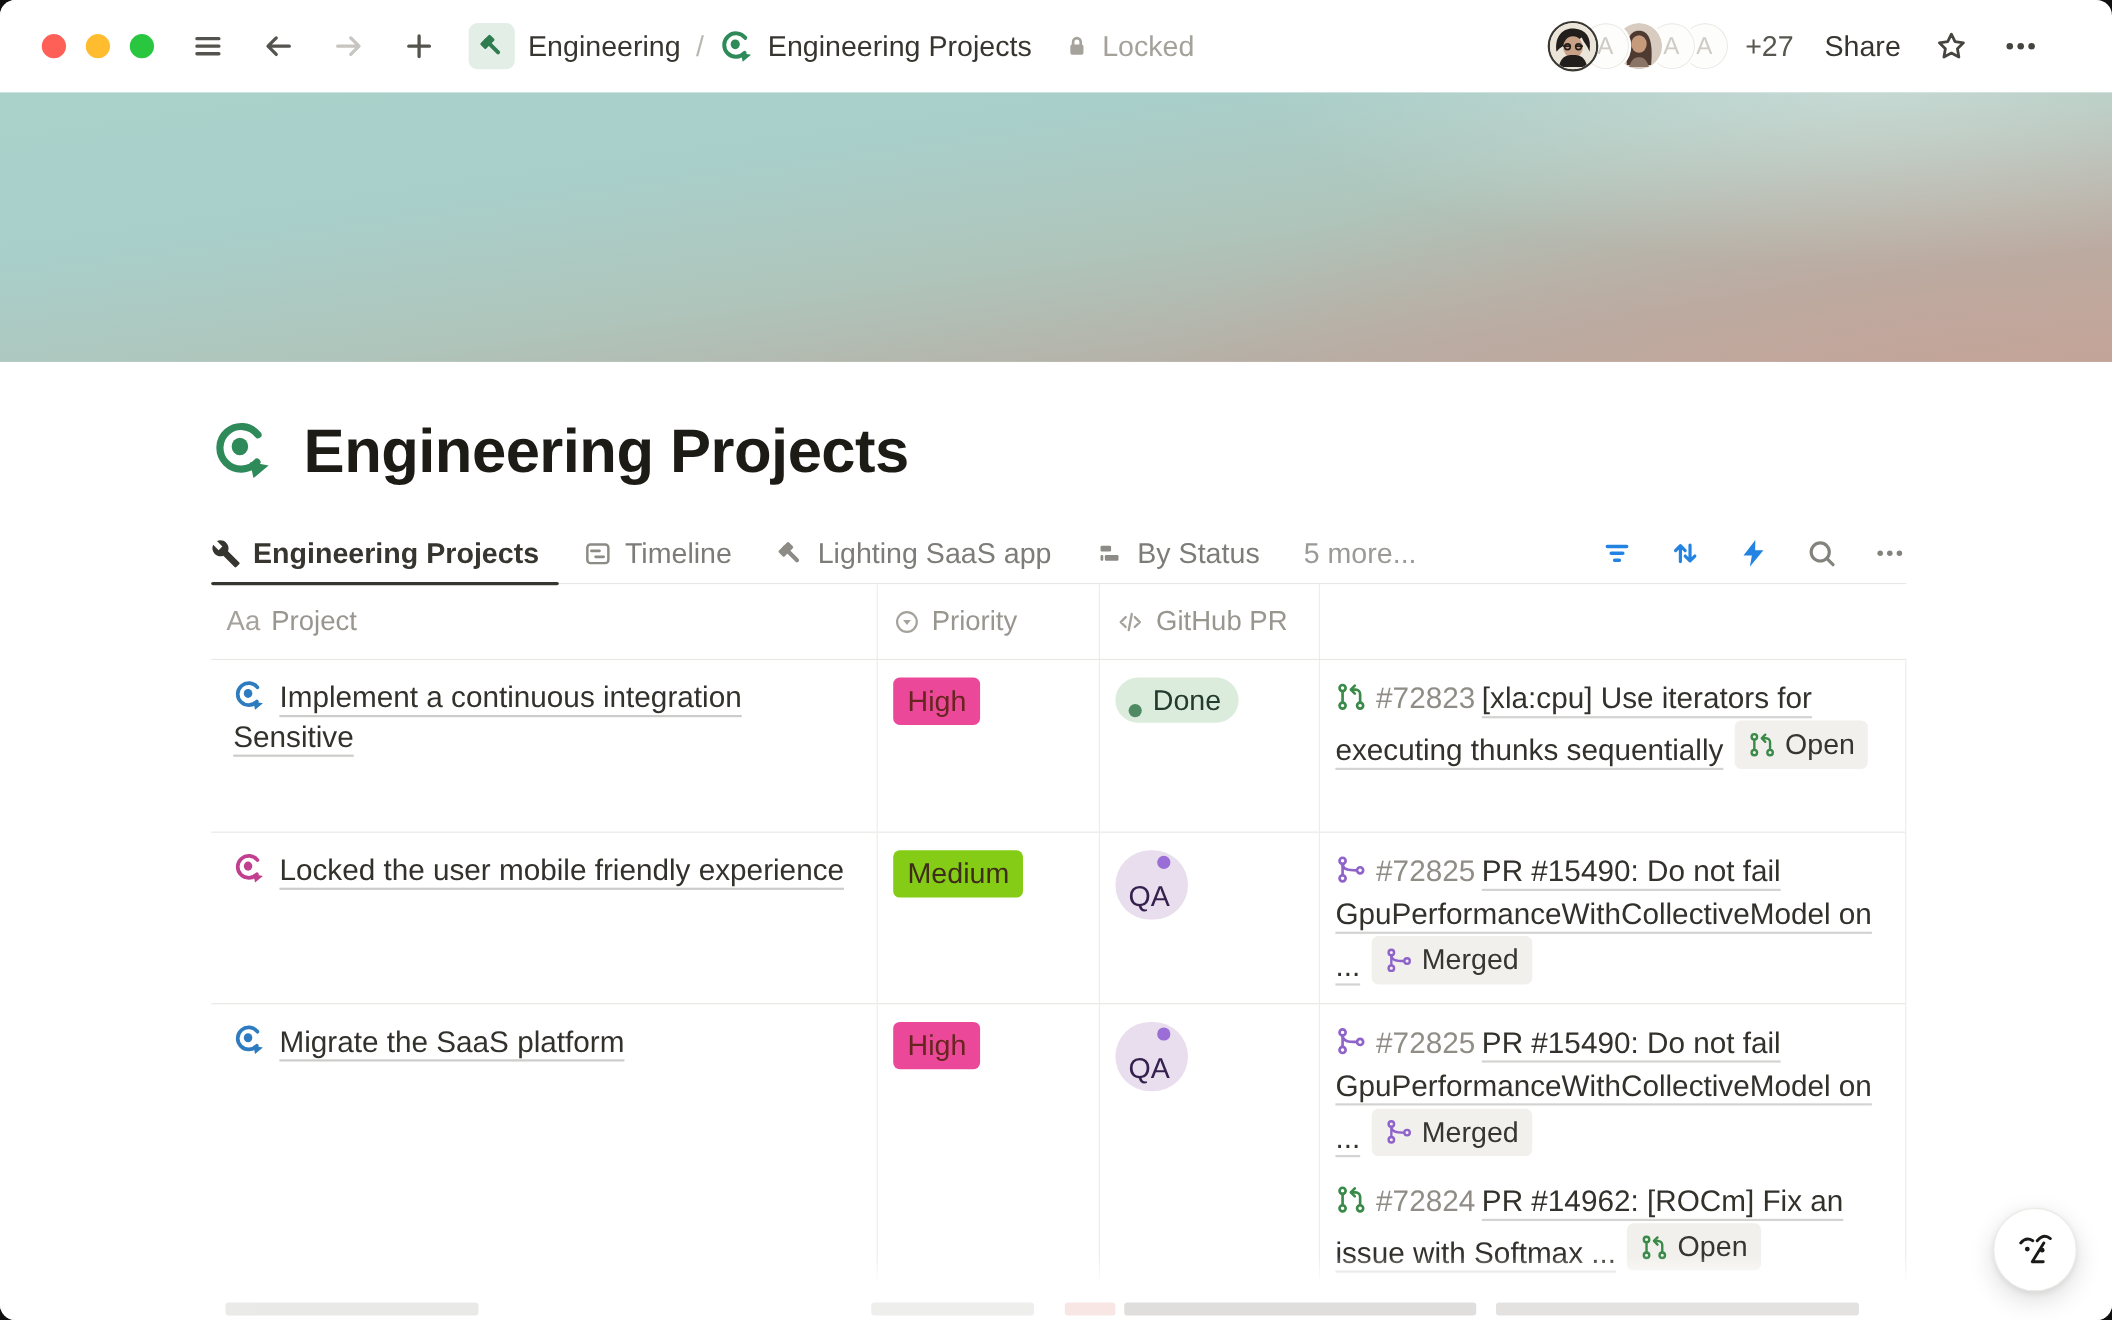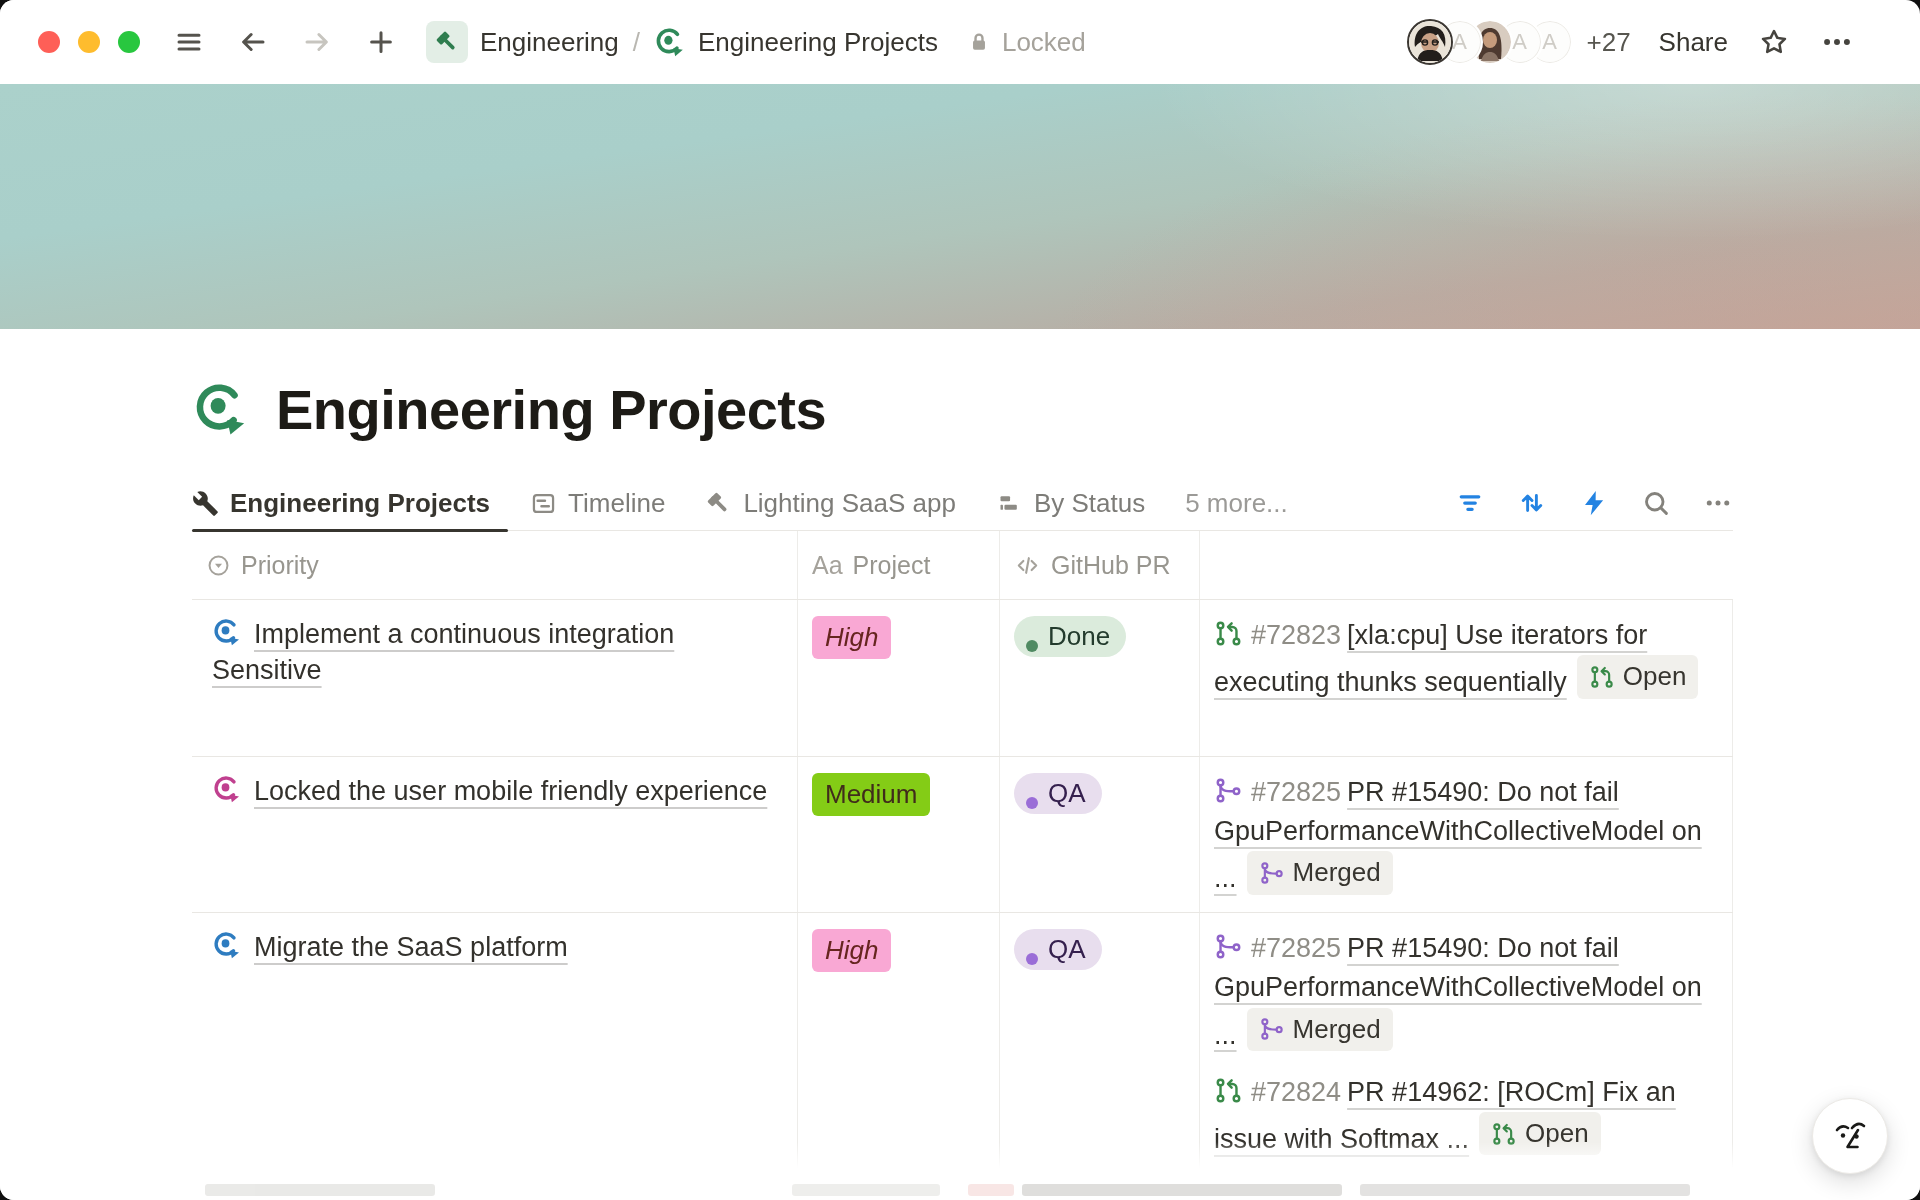--- a/index.html
+++ b/index.html
@@ -55,27 +55,27 @@
   .td{padding:16px 14px 14px 14px;border-right:1px solid #EDECE9;box-sizing:border-box;}
   .td:last-child{border-right:1px solid #EDECE9;}
   .row-1{min-height:156px;}
   .row-2{min-height:151px;}
   .row-3{min-height:231px;border-bottom:none;}
   .td-project{display:block;padding-left:20px;}
   .proj-line{font-size:27px;line-height:1.35;color:#33312C;font-weight:500;max-width:560px;}
   .proj-icon{display:inline-block;vertical-align:-4px;margin-right:12px;}
   .proj-link{text-decoration:underline;text-decoration-color:rgba(55,53,47,0.25);text-decoration-thickness:2px;text-underline-offset:7px;cursor:pointer;}
   .badge{display:inline-block;font-size:26px;padding:5px 13px;border-radius:6px;line-height:1.25;cursor:pointer;}
-  .badge.high{background:#f9a8d4;color:#66251F;font-style:italic;}
+  .badge.high{background:#ec4899;color:#66251F;}
   .badge.medium{background:#84cc16;color:#402C1B;}
   .pill{display:inline-flex;align-items:flex-end;gap:10px;font-size:26px;padding:5px 16px 5px 12px;border-radius:999px;cursor:pointer;}
   .pill .dot{width:12px;height:12px;border-radius:50%;}
   .pill.done{background:#DBEBDC;color:#233B2D;}
   .pill.done .dot{background:#4F8A62;}
-  .pill.qa{background:#E8DEEE;color:#35204E;}
+  .pill.qa{background:#E8DEEE;color:#35204E;flex-direction:column;}
   .pill.qa .dot{background:#9A6DD7;}
 
   .pr-entry{font-size:27px;line-height:1.45;color:#33312C;max-width:507px;}
   .pr-entry+.pr-entry{margin-top:18px;}
   .pr-ico{display:inline-block;vertical-align:-4px;margin-right:8px;}
   .pr-number{color:#8F8D86;margin-right:6px;}
   .pr-link{text-decoration:underline;text-decoration-color:rgba(55,53,47,0.22);text-decoration-thickness:2px;text-underline-offset:7px;cursor:pointer;}
   .pr-state{display:inline-flex;align-items:center;gap:8px;background:#F1F0EC;border-radius:6px;padding:3px 12px;font-size:26px;color:#37352F;margin-left:10px;white-space:nowrap;cursor:pointer;vertical-align:1px;}
 
   
@@ -287,29 +287,29 @@
               <circle cx="5" cy="12" r="2"></circle>
               <circle cx="12" cy="12" r="2"></circle>
               <circle cx="19" cy="12" r="2"></circle>
             </svg>
         </div>
       </div>
     </div>
 
     <div class="tbl-header">
       <div class="th">
+        <span style="font-size:25px;color:#A5A29B;">Aa</span>
+        <span>Project</span>
+      </div>
+      <div class="th">
         <svg width="25" height="25" viewBox="0 0 24 24">
             <circle cx="12" cy="12" r="8.6" fill="none" stroke="#A5A29B" stroke-width="1.9"></circle>
             <path d="M8.6 10.3h6.8L12 14.5z" fill="#A5A29B"></path>
           </svg>
         <span>Priority</span>
-      </div>
-      <div class="th">
-        <span style="font-size:25px;color:#A5A29B;">Aa</span>
-        <span>Project</span>
       </div>
       <div class="th">
         <svg width="27" height="27" viewBox="0 0 24 24">
             <path d="M8.3 8 4.3 12l4 4M15.7 8l4 4-4 4M13.2 5.5 10.8 18.5" fill="none" stroke="#A5A29B" stroke-width="1.9" stroke-linecap="round" stroke-linejoin="round"></path>
           </svg>
         <span>GitHub PR</span>
       </div>
     </div>
 
     <div class="tbl-row row-1">

